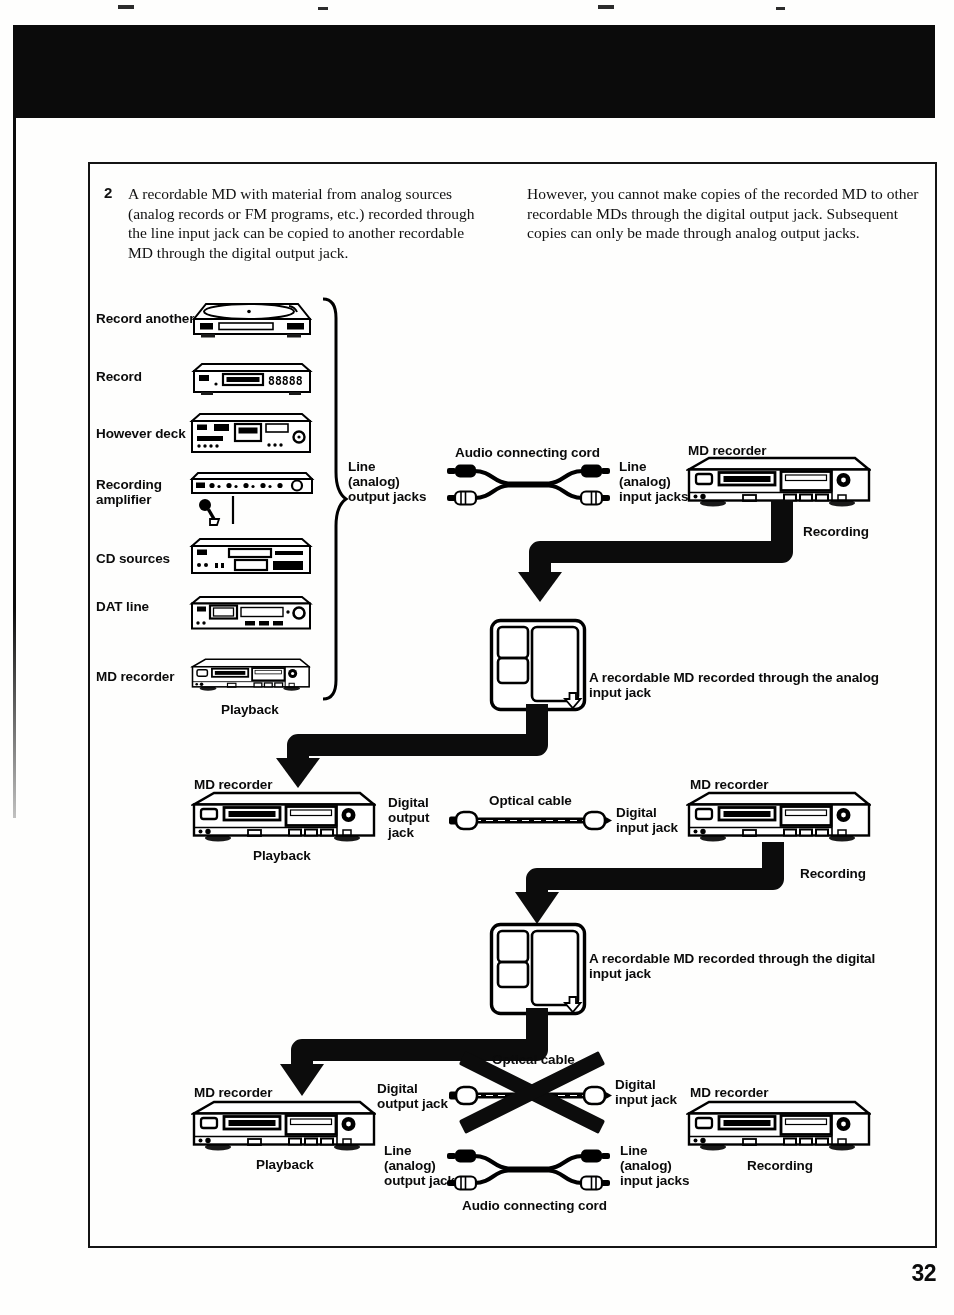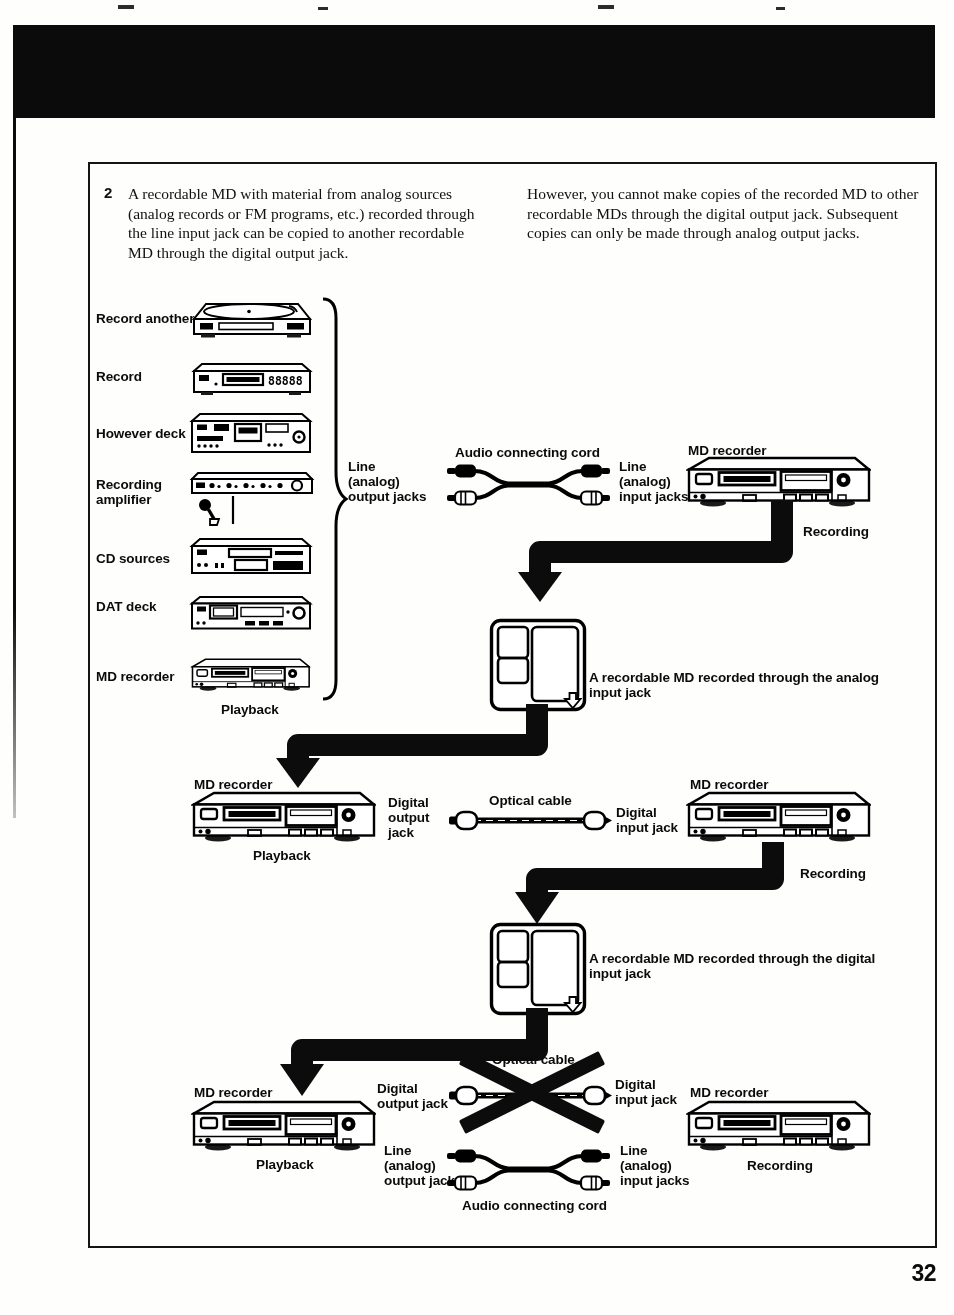--- a/index.html
+++ b/index.html
@@ -178,21 +178,21 @@
     <rect x="40" y="12" width="42" height="8" fill="none" stroke="#000" stroke-width="2.2"></rect>
     <rect x="86" y="14" width="28" height="4" fill="#000"></rect>
     <rect x="46" y="23" width="32" height="10" fill="none" stroke="#000" stroke-width="2.2"></rect>
     <circle cx="10" cy="28" r="2" fill="#000"></circle>
       <circle cx="17" cy="28" r="2" fill="#000"></circle>
     <rect x="26" y="26" width="3" height="5" fill="#000"></rect>
       <rect x="32" y="26" width="3" height="5" fill="#000"></rect>
     <rect x="84" y="24" width="30" height="9" fill="#000"></rect>
   </svg>
 
-  <div class="abs lbl" style="left:96px;top:599px">DAT deck</div>
+  <div class="abs lbl" style="left:96px;top:599px">DAT line</div>
   <svg class="abs" style="left:189px;top:595px" width="124" height="38" viewBox="0 0 124 38">
     <polygon points="11,2 113,2 121,8.5 3,8.5" fill="#fff" stroke="#000" stroke-width="2"></polygon>
     <rect x="3" y="8.5" width="118" height="25" fill="#fff" stroke="#000" stroke-width="2"></rect>
     <rect x="8" y="11.5" width="9" height="5" fill="#000"></rect>
     <rect x="21" y="10.5" width="27" height="13" fill="none" stroke="#000" stroke-width="2.2"></rect>
     <rect x="24.5" y="13" width="20" height="8" fill="#fff" stroke="#000" stroke-width="1.3"></rect>
     <rect x="52" y="12.5" width="42" height="9" fill="none" stroke="#000" stroke-width="1.4"></rect>
     <circle cx="110" cy="18" r="5.5" fill="none" stroke="#000" stroke-width="2.6"></circle>
     <circle cx="99" cy="17" r="1.7" fill="#000"></circle>
     <circle cx="9" cy="28" r="1.7" fill="#000"></circle>

